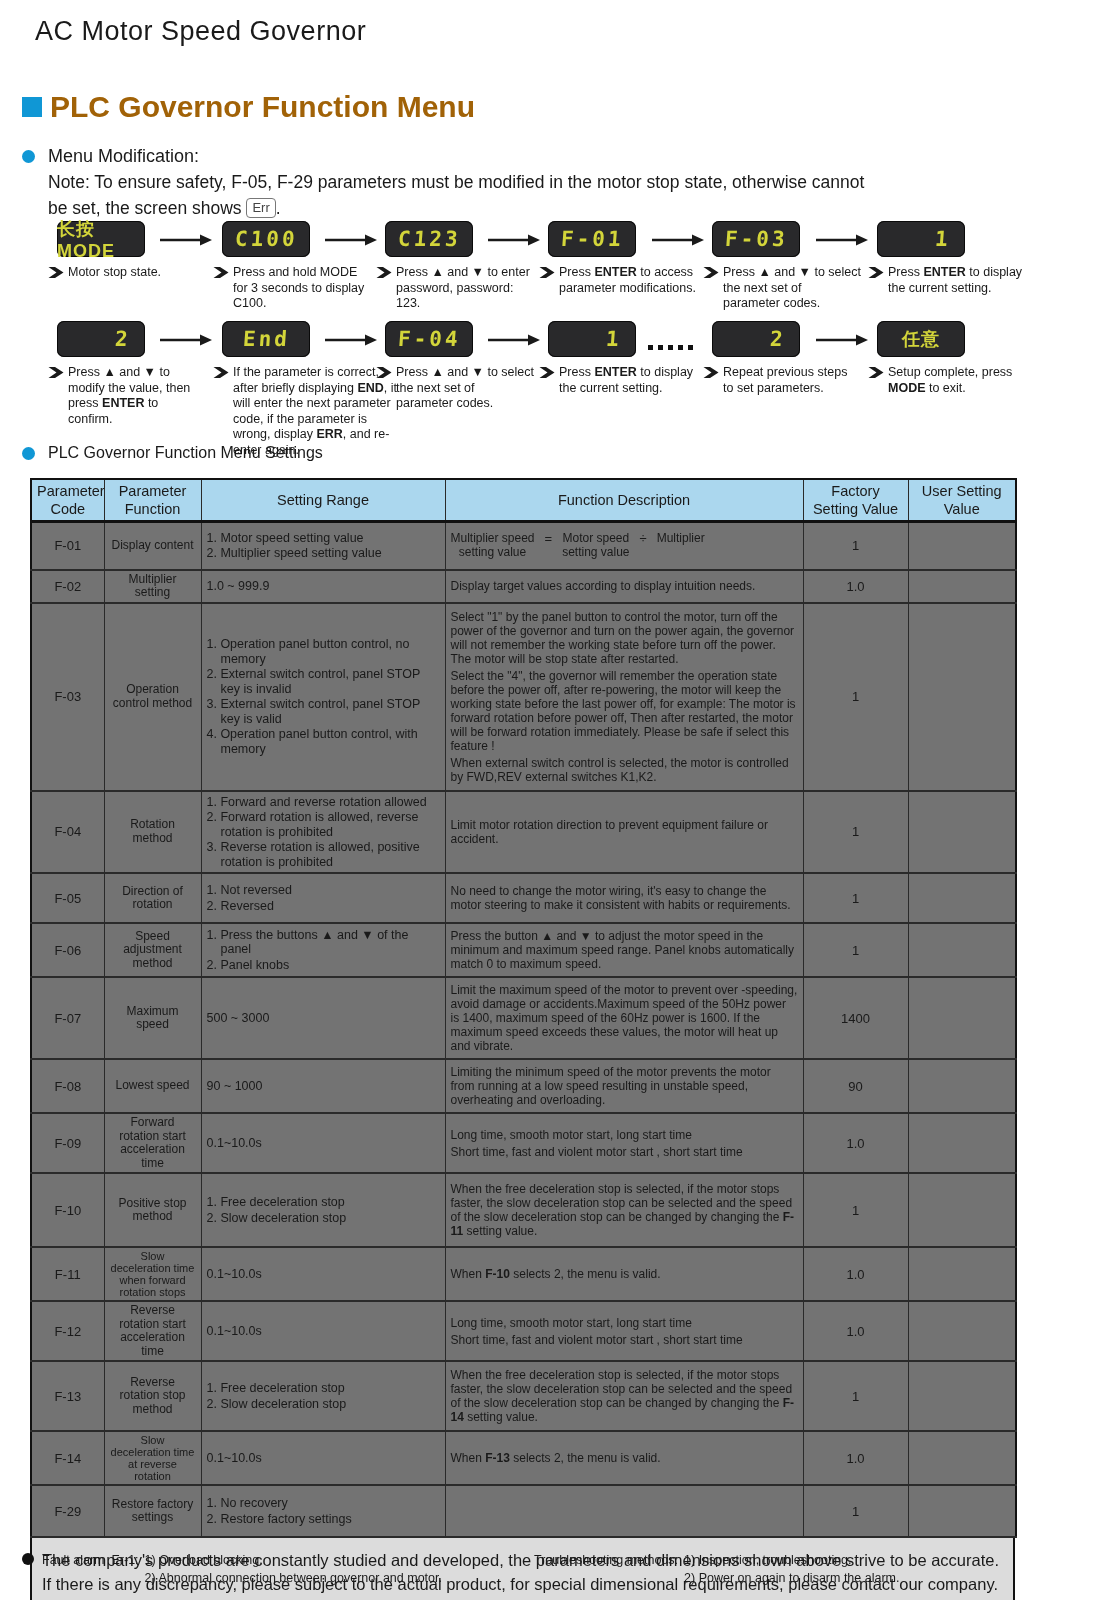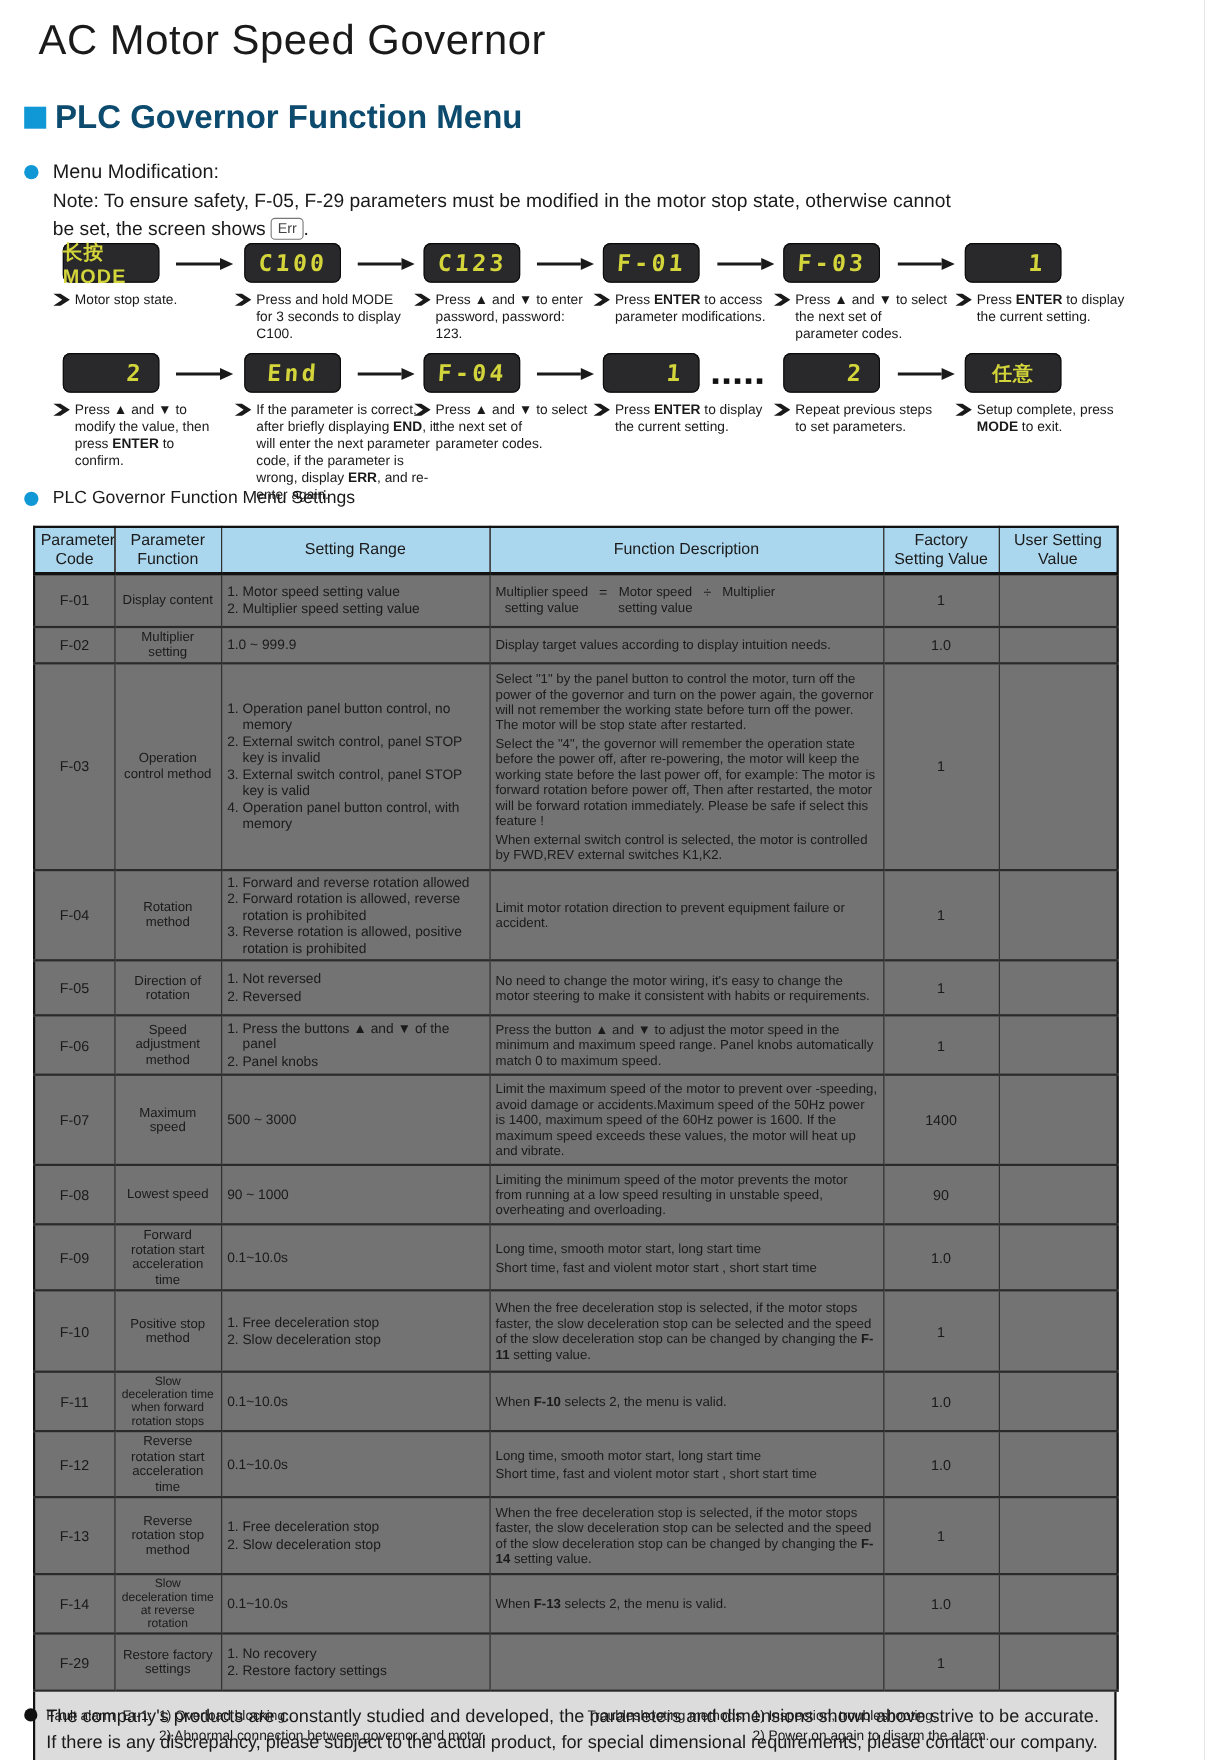--- a/index.html
+++ b/index.html
@@ -1,23 +1,23 @@
 <!DOCTYPE html>
 <html><head>
 <meta charset="utf-8">
 <style>
   html,body{margin:0;padding:0;background:#fff;}
   .page{position:relative;width:1095px;height:1600px;background:#ffffff;overflow:hidden;
         font-family:"Liberation Sans",sans-serif;color:#1a1a1a;}
 
   
-  .title{position:absolute;left:35px;top:16px;font-size:38px;font-weight:500;letter-spacing:.5px;}
+  .title{position:absolute;left:35px;top:16px;font-size:27px;font-weight:500;letter-spacing:.5px;}
   .h2{position:absolute;left:22px;top:90px;display:flex;align-items:center;}
   .h2 .sq{width:20px;height:20px;background:#1097d5;margin-right:8px;}
-  .h2 .h2t{font-size:30px;font-weight:bold;color:#0c4a6e;}
+  .h2 .h2t{font-size:30px;font-weight:bold;color:#a16207;}
 
   .bullet-line{position:absolute;display:flex;align-items:center;}
   .dot{width:13px;height:13px;border-radius:50%;background:#1097d5;margin-right:13px;flex:0 0 auto;}
   .dot.black{background:#111;}
   .blt{font-size:18px;}
 
   .note{position:absolute;left:48px;top:169px;width:1000px;font-size:17.5px;line-height:26px;}
   .errbox{display:inline-block;border:1.5px solid #777;border-radius:4px;padding:0 5px 1px 5px;
           font-size:13px;line-height:17px;vertical-align:2px;color:#444;}
 

